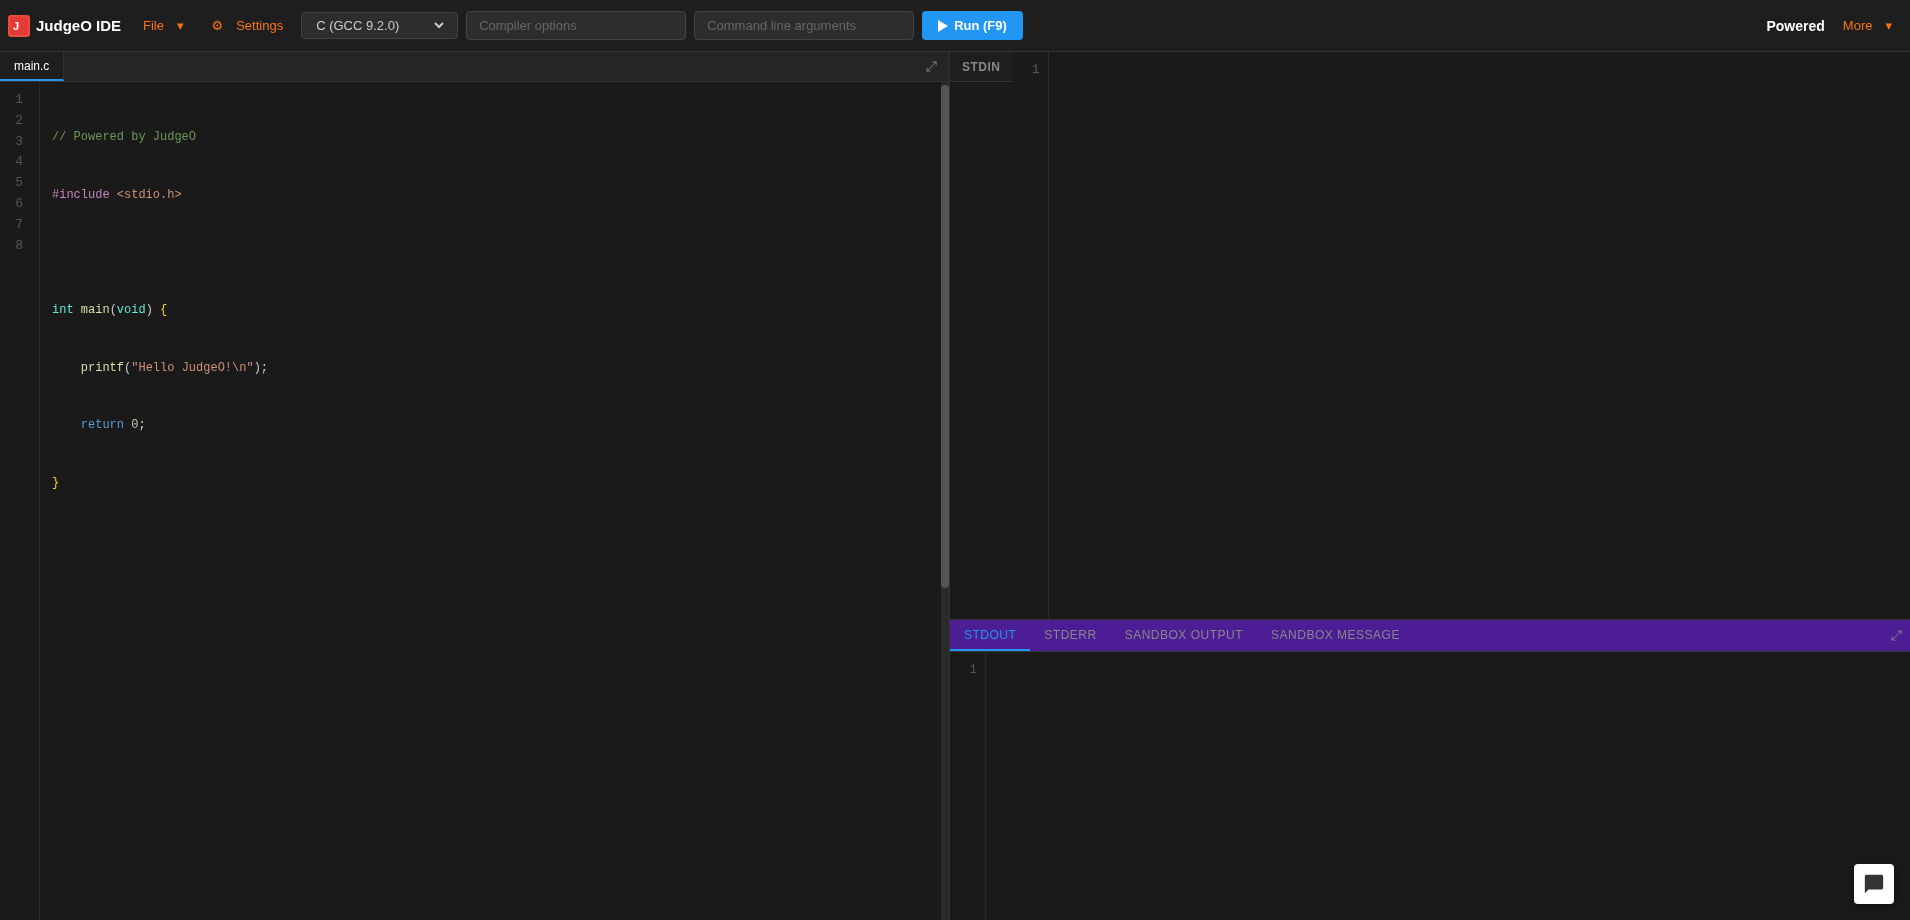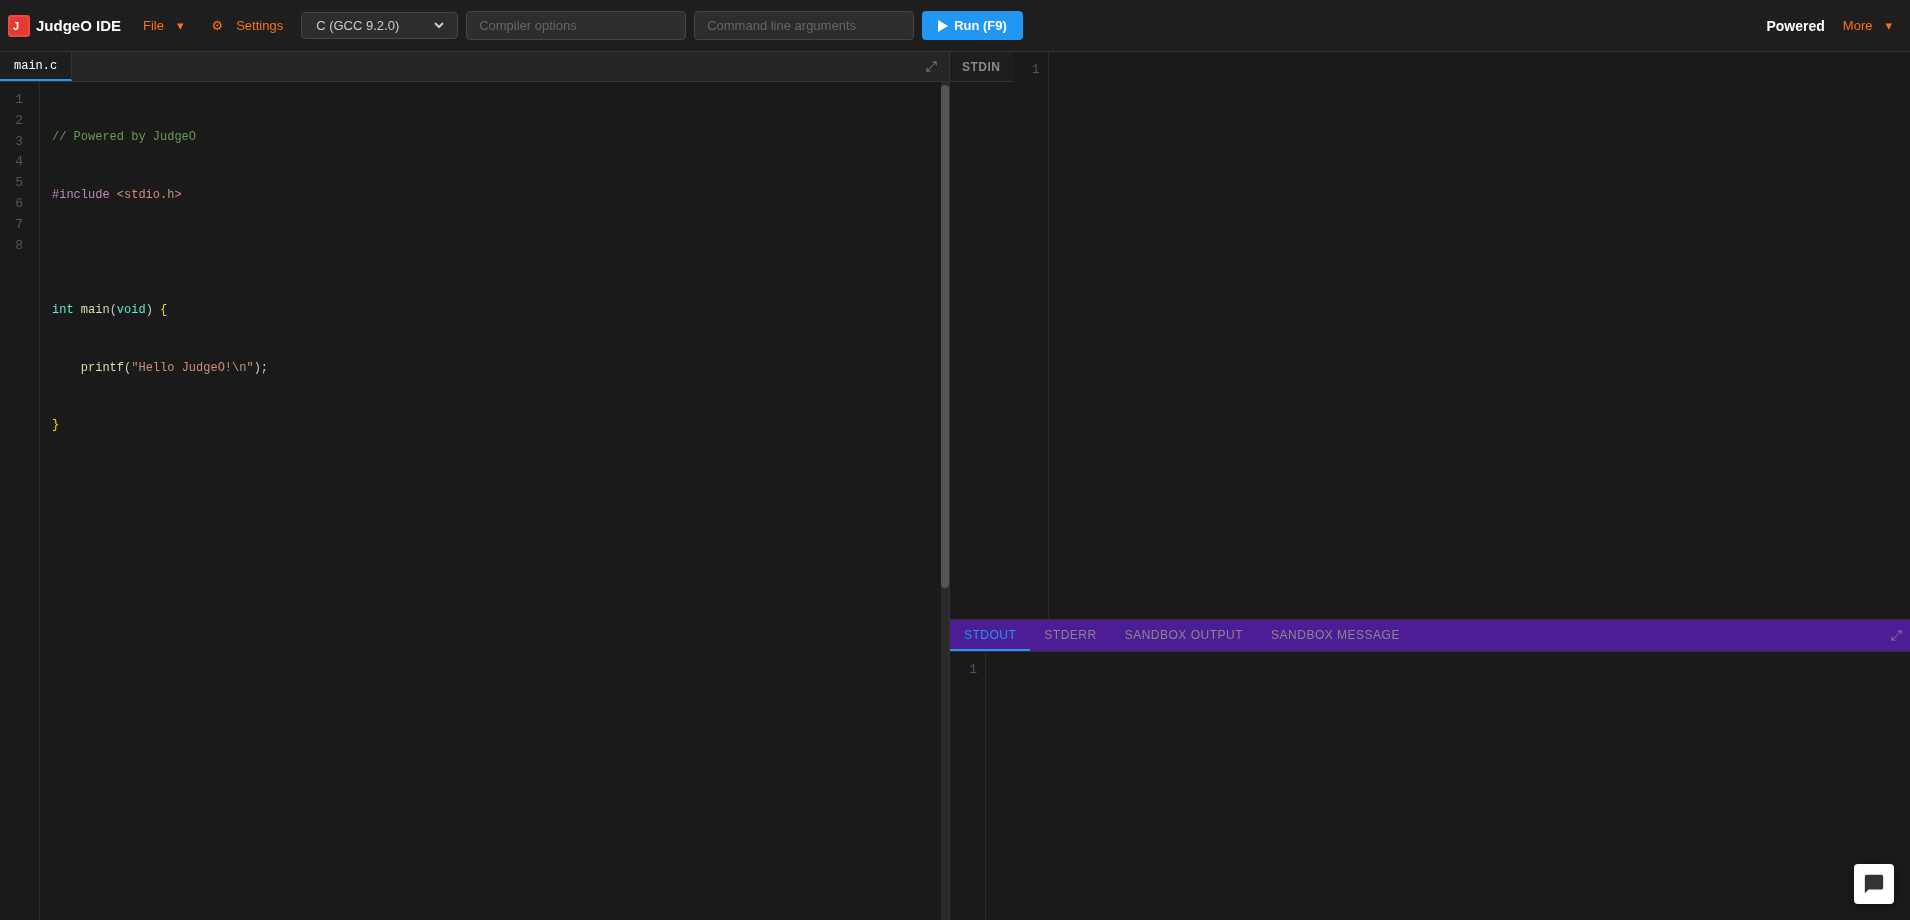--- a/index.html
+++ b/index.html
@@ -179,21 +179,20 @@
       color: #bbb;
       border-right: 1px solid #333;
       gap: 6px;
       cursor: pointer;
     }
 
     .editor-tab.active {
       background: #1e1e1e;
       color: #fff;
       border-bottom: 2px solid #2196F3;
-      font-family: Liberation Mono, monospace;
     }
 
     .editor-tab-actions {
       margin-left: auto;
       display: flex;
       align-items: center;
       padding-right: 8px;
     }
 
     .editor-expand-btn {
@@ -501,20 +500,21 @@
         <div>7</div>
         <div>8</div>
       </div>
 
       <div class="code-area">
         <span class="code-line"><span class="c-comment">// Powered by JudgeO</span></span>
         <span class="code-line"><span class="c-include">#include</span> <span class="c-string">&lt;stdio.h&gt;</span></span>
         <span class="code-line">&nbsp;</span>
         <span class="code-line"><span class="c-type">int</span> <span class="c-function">main</span><span class="c-punct">(</span><span class="c-type">void</span><span class="c-punct">)</span> <span class="c-bracket">{</span></span>
         <span class="code-line">    <span class="c-function">printf</span><span class="c-punct">(</span><span class="c-string">"Hello JudgeO!\n"</span><span class="c-punct">);</span></span>
+        <span class="code-line">    <span class="c-keyword">return</span> <span class="c-number">0</span><span class="c-punct">;</span></span>
         <span class="code-line"><span class="c-bracket">}</span></span>
         <span class="code-line">&nbsp;</span>
       </div>
 
       <div class="editor-scrollbar">
         <div class="editor-scrollbar-thumb"></div>
       </div>
     </div>
   </div>
 

